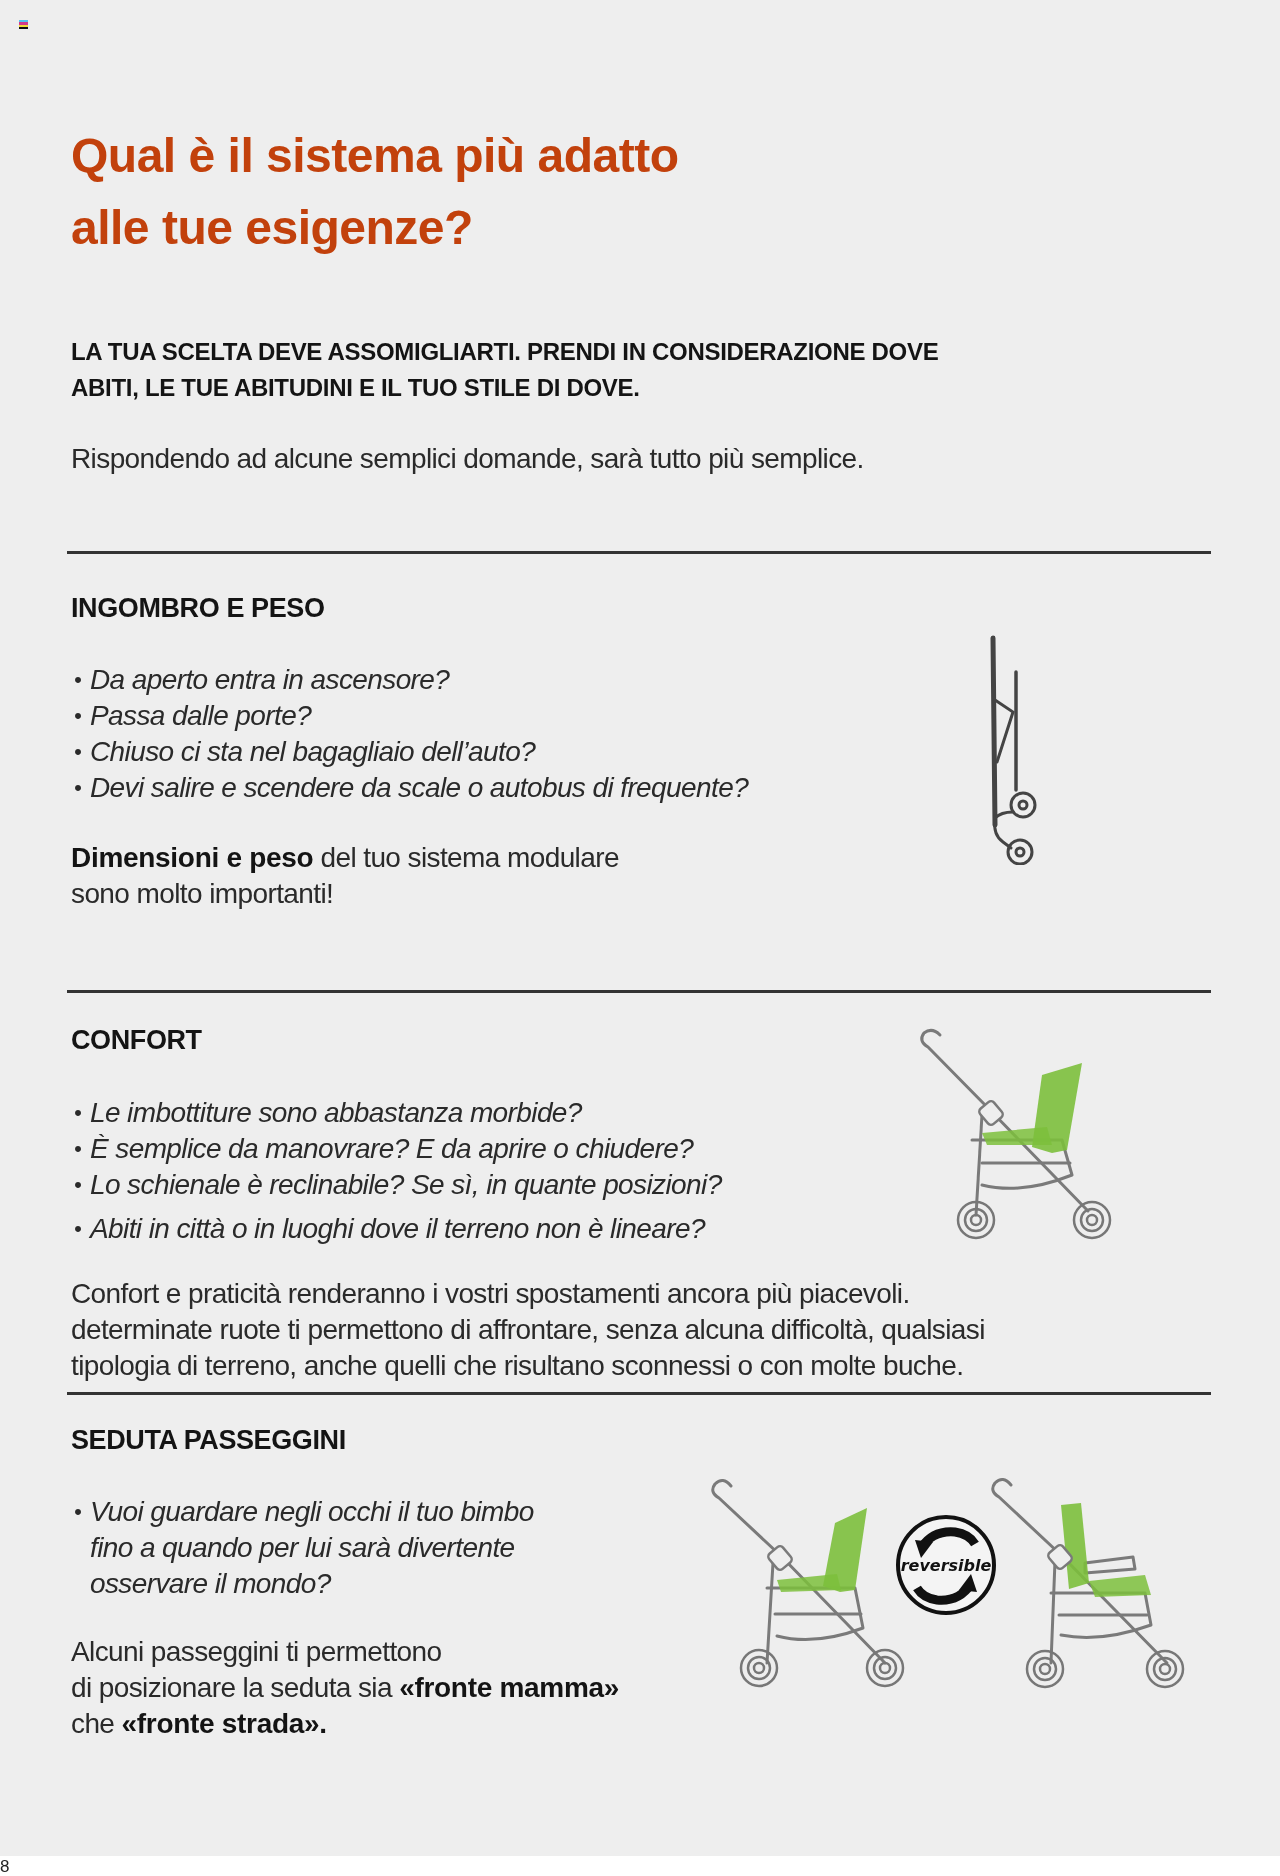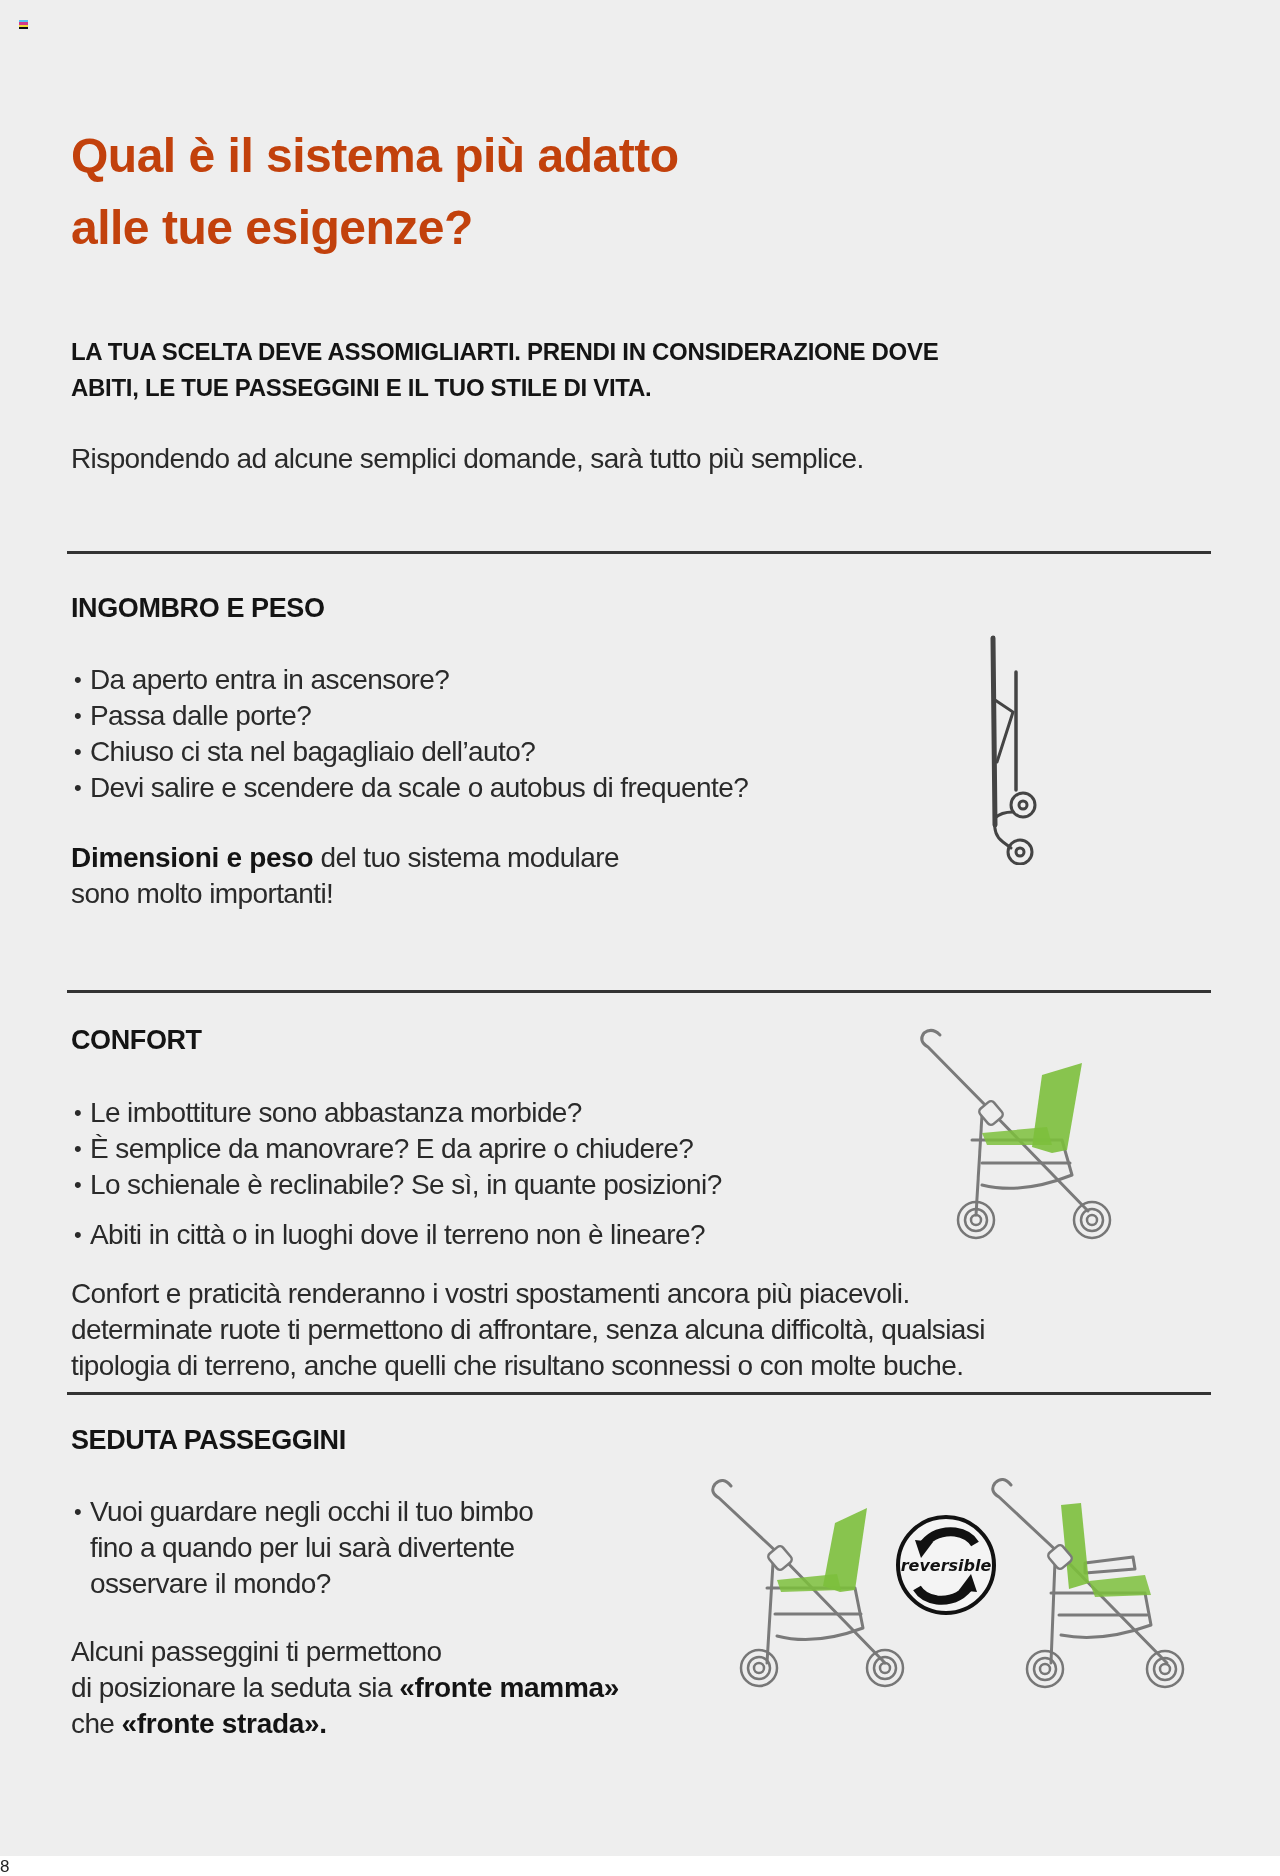--- a/index.html
+++ b/index.html
@@ -54,20 +54,21 @@
     .sec-head {
       font-size: 27px; font-weight: 700;
       line-height: 36px; letter-spacing: -0.4px;
       color: #141414;
     }
     .bullets {
       list-style: none; padding: 0;
       font-size: 28px; font-weight: 400;
       line-height: 36px; letter-spacing: -0.6px;
       color: #2a2a2a;
+      font-style: italic;
     }
     .bullets li { position: relative; padding-left: 19px; }
     .bullets li::before {
       content: "\2022";
       position: absolute; left: 3px; top: 0;
       font-size: 22px;
     }
     .para {
       font-size: 28px; font-weight: 400;
       line-height: 36px; letter-spacing: -0.6px;
@@ -94,21 +95,21 @@
     <span style="background:#111"></span>
   </div>
 
   <h1 class="abs title">
     <span>Qual è il sistema più adatto</span><br>
     <span>alle tue esigenze?</span>
   </h1>
 
   <p class="abs subtitle">
     <span>LA TUA SCELTA DEVE ASSOMIGLIARTI. PRENDI IN CONSIDERAZIONE DOVE</span><br>
-    <span>ABITI, LE TUE PASSEGGINI E IL TUO STILE DI VITA.</span>
+    <span>ABITI, LE TUE ABITUDINI E IL TUO STILE DI DOVE.</span>
   </p>
 
   <p class="abs intro">Rispondendo ad alcune semplici domande, sarà tutto più semplice.</p>
 
   <div class="divider" style="top:551px"></div>
 
   <section>
     <h2 class="abs sec-head" style="left:71px; top:590px">INGOMBRO E PESO</h2>
     <ul class="abs bullets" style="left:71px; top:662px">
       <li>Da aperto entra in ascensore?</li>
@@ -136,21 +137,21 @@
   </section>
 
   <div class="divider" style="top:990px"></div>
 
   <section>
     <h2 class="abs sec-head" style="left:71px; top:1022px">CONFORT</h2>
     <ul class="abs bullets" style="left:71px; top:1095px">
       <li>Le imbottiture sono abbastanza morbide?</li>
       <li>È semplice da manovrare? E da aprire o chiudere?</li>
       <li>Lo schienale è reclinabile? Se sì, in quante posizioni?</li>
-      <li style="margin-top:14px">Abiti in città o in luoghi dove il terreno non è lineare?</li>
+      <li style="margin-top:8px">Abiti in città o in luoghi dove il terreno non è lineare?</li>
     </ul>
     <p class="abs para" style="left:71px; top:1276px">
       <span>Confort e praticità renderanno i vostri spostamenti ancora più piacevoli.</span><br>
       <span>determinate ruote ti permettono  di affrontare, senza alcuna difficoltà, qualsiasi</span><br>
       <span>tipologia di terreno, anche quelli che risultano sconnessi o con molte buche.</span>
     </p>
     <svg class="illus" style="left:912px; top:1015px" width="220" height="230" viewBox="0 0 220 230">
       <g fill="none" stroke="#7a7a7a" stroke-width="3" stroke-linecap="round" stroke-linejoin="round">
         <path d="M28 20 Q20 12 12 18 Q6 26 16 32 L78 95"></path>
         <path d="M78 95 L176 196"></path>

